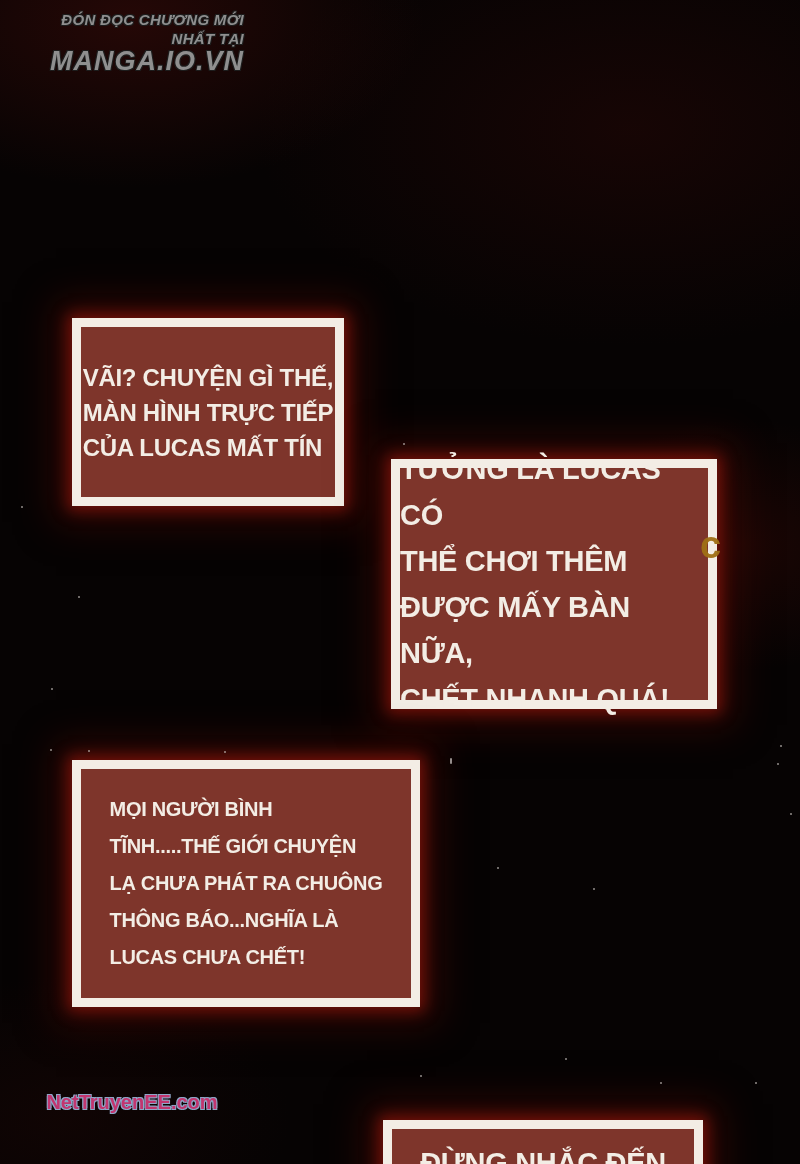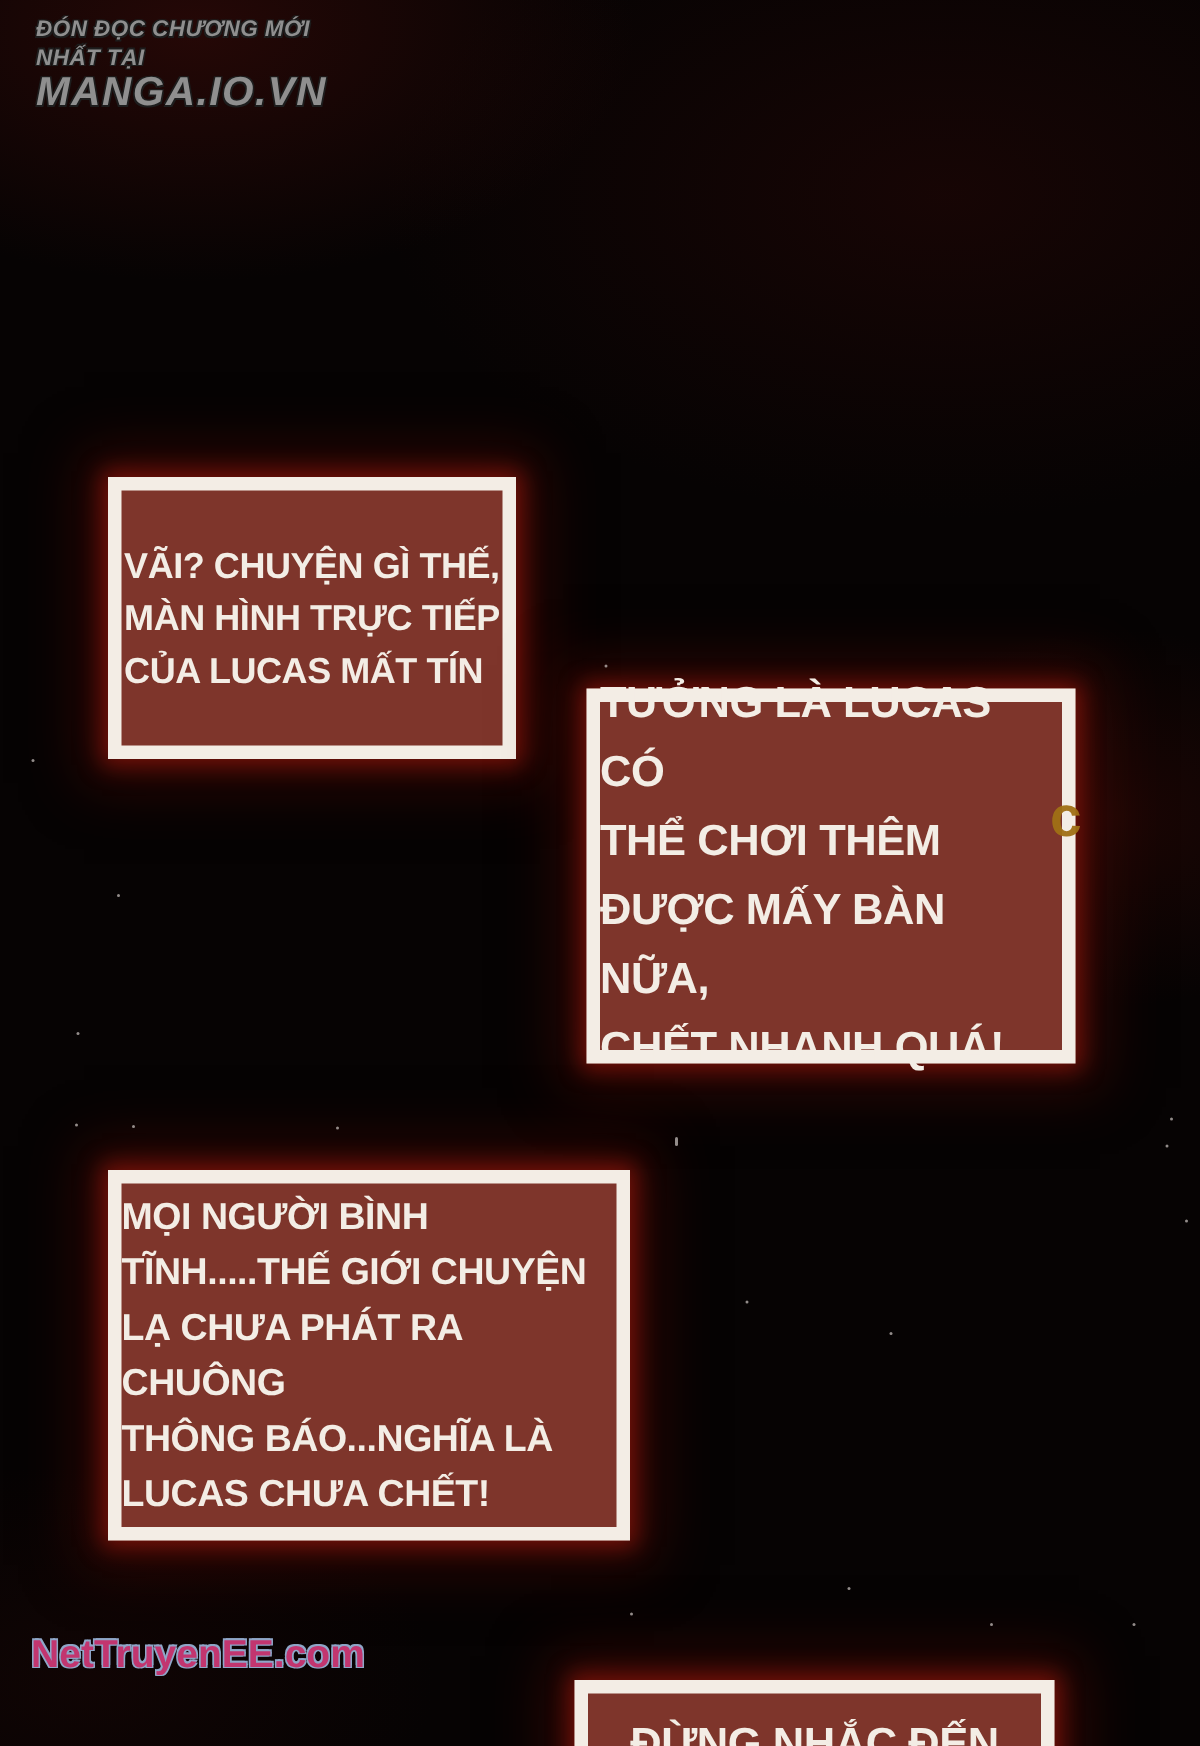--- a/index.html
+++ b/index.html
@@ -24,44 +24,44 @@
     border:9px solid #f3ede5;
     box-shadow:0 0 14px 4px rgba(130,20,10,0.85), 0 0 36px 16px rgba(90,12,6,0.5);
     display:flex;align-items:center;justify-content:center;
     color:#f3ede5;
     font-weight:700;
     letter-spacing:-0.3px;
   }
   .bubble .lines span{display:block;}
   .bubble-1{left:72px;top:318px;width:272px;height:188px;font-size:24px;line-height:35px;}
   .bubble-2{left:391px;top:459px;width:326px;height:250px;font-size:29px;line-height:46px;}
-  .bubble-3{left:72px;top:780px;width:348px;height:247px;font-size:25px;line-height:37px;}
+  .bubble-3{left:72px;top:760px;width:348px;height:247px;font-size:20px;line-height:37px;}
   .bubble-4{left:383px;top:1120px;width:320px;height:120px;font-size:29px;line-height:44px;
             align-items:flex-start;padding-top:12px;}
 
   
   .wm-top{
     position:absolute;left:24px;top:10px;width:220px;
-    text-align:left;color:#8f8f8f;font-style:italic;font-weight:700;
+    text-align:right;color:#8f8f8f;font-style:italic;font-weight:700;
     text-shadow:1px 1px 0 #1d1d1d,-1px -1px 0 #1d1d1d,1px -1px 0 #1d1d1d,-1px 1px 0 #1d1d1d;
   }
   .wm-top .l1{font-size:15px;letter-spacing:0.3px;line-height:19px;}
   .wm-top .l2{font-size:27px;letter-spacing:1px;line-height:27px;}
 
   
   .wm-bottom{
     position:absolute;left:16px;top:1090px;width:232px;
     text-align:center;font-weight:700;
   }
   .wm-bottom .l1{
     font-size:21px;line-height:24px;color:#3d55c8;
     text-shadow:1px 1px 0 #0e1840,-1px -1px 0 #0e1840,1px -1px 0 #0e1840,-1px 1px 0 #0e1840;
   }
   .wm-bottom .l2{
-    font-size:26px;line-height:28px;margin-top:-2px;color:#c2356f;
+    font-size:20px;line-height:28px;margin-top:-2px;color:#c2356f;
     text-shadow:1px 1px 0 #8fa6c8,-1px -1px 0 #8fa6c8,1px -1px 0 #8fa6c8,-1px 1px 0 #8fa6c8;
   }
 
   
   .stray-glyph{
     position:absolute;left:700px;top:524px;
     font-size:38px;font-weight:700;color:#a07015;opacity:0.95;
   }
 
   

